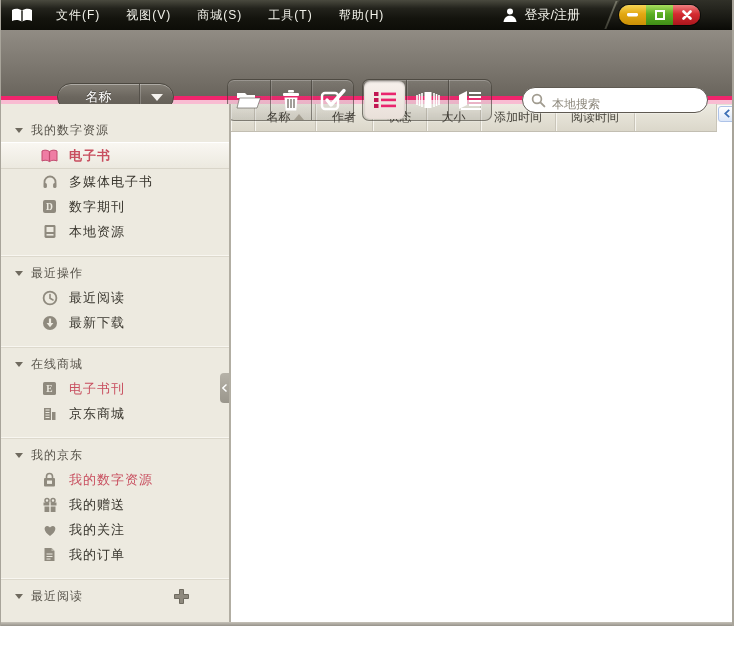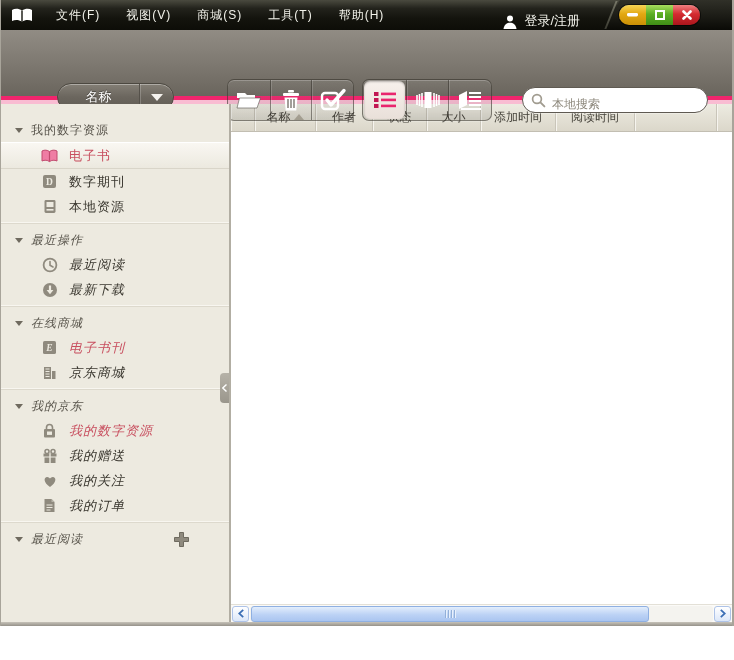--- a/index.html
+++ b/index.html
@@ -14,21 +14,21 @@
     background:linear-gradient(#4a4a3f 0%, #23231c 28%, #14140e 60%, #0d0d08 100%);
     display:flex; align-items:center; color:#f2f2ea; }
   .tb-dark { position:absolute; top:0; right:0; width:128px; height:30px;
     background:linear-gradient(#303028, #0a0a06);
     clip-path:polygon(16px 0, 100% 0, 100% 100%, 0 100%); }
   .tb-slash { position:absolute; top:1px; right:120px; width:2px; height:28px;
     background:linear-gradient(#777768,#3a3a30); transform:skewX(-22deg); }
   .logo { margin:0 12px 0 10px; display:flex; }
   .menu { display:flex; gap:4px; }
   .menu-item { padding:5px 11px; font-size:12px; letter-spacing:1px; cursor:default; }
-  .login { position:absolute; right:152px; top:0; height:30px; display:flex; align-items:flex-end; gap:6px; font-size:13px; }
+  .login { position:absolute; right:152px; top:0; height:30px; display:flex; align-items:center; gap:6px; font-size:13px; }
   .win-controls { position:absolute; right:32px; top:5px; height:20px; display:flex;
      border-radius:10px; overflow:hidden; box-shadow:0 0 0 1px rgba(0,0,0,.55), inset 0 1px 0 rgba(255,255,255,.5); }
   .win-btn { width:27px; height:20px; display:flex; align-items:center; justify-content:center; cursor:pointer; }
   .win-btn.min  { background:linear-gradient(#f6d455,#e3a812 45%,#c98f06); }
   .win-btn.max  { background:linear-gradient(#a8dc5e,#5cae24 45%,#3f8d16); }
   .win-btn.close{ background:linear-gradient(#ef8080,#d42b30 45%,#ab161c); }
 
   
   .toolbar { height:66px; flex:0 0 66px; position:relative;
     background:linear-gradient(#918c84, #7c776f 55%, #6b665e 100%);
@@ -64,39 +64,39 @@
   .search input::placeholder { color:#8d8densities; color:#8d887c; opacity:1; }
 
   
   .accent { height:8px; flex:0 0 8px; background:linear-gradient(#f1256d 0 55%, #f9bcd2 55% 100%); }
 
   
   .body { flex:1; display:flex; min-height:0; }
 
   .sidebar { width:230px; flex:0 0 230px; background:#edeae0; border-right:2px solid #b2aea3;
     position:relative; padding-top:10px; overflow:hidden; }
-  .section { padding:4px 0 4px; }
-  .section + .section { border-top:1px solid #ddd9cd; box-shadow:0 -1px 0 #f8f6f0;font-style:italic; }
+  .section { padding:4px 0 12px; }
+  .section + .section { border-top:1px solid #ddd9cd; box-shadow:0 -1px 0 #f8f6f0; }
   .sec-head { height:24px; display:flex; align-items:center; padding-left:14px; gap:8px; cursor:pointer; }
   .sec-tri { width:0; height:0; border-left:4px solid transparent; border-right:4px solid transparent; border-top:5px solid #6f6a5f; }
   .sec-title { font-size:12px; color:#57534a; letter-spacing:1px; }
   .item { height:25px; display:flex; align-items:center; padding-left:40px; gap:11px; cursor:pointer; color:#8f8a7e; }
   .item .label { font-size:13px; color:#393membra; color:#39362e; letter-spacing:1px; }
   .item.red .label { color:#c84f5f; }
   .item.selected { background:linear-gradient(#f9f7f2,#ece9df);
     border-top:1px solid #fff; border-bottom:1px solid #d9d5c9; height:27px; }
-  .item.selected .label { color:#c84f5f; }
+  .item.selected .label { color:#c84f5f;font-weight:bold; }
   .icon16 { width:17px; height:17px; display:flex; align-items:center; justify-content:center; }
   .sec-head.custom { justify-content:flex-start; position:relative; }
   .plus-btn { position:absolute; left:172px; top:4px; cursor:pointer; display:flex; }
   .collapse-handle { position:absolute; right:0; top:269px; width:9px; height:30px;
     background:linear-gradient(#b6b2a8,#9a968c); border-radius:4px 0 0 4px; cursor:pointer;
     display:flex; align-items:center; justify-content:center; color:#f5f3ec; font-size:8px; }
 
-  .content { flex:1; display:flex; flex-direction:column; background:#fff; min-width:0; }
+  .content { flex:1; display:flex; flex-direction:row; background:#fff; min-width:0; }
   .thead { height:28px; flex:0 0 28px; display:flex;
     background:linear-gradient(#edebe1,#dbd7ca); border-bottom:1px solid #c2beb2; font-size:12px; color:#45423a; }
   .th { display:flex; align-items:center; justify-content:center; gap:3px;
     border-right:1px solid #c9c5b9; box-shadow:inset 1px 0 0 #f6f4ee; cursor:pointer; }
   .th.c0 { width:24px; } .th.c1 { width:61px; } .th.c2 { width:57px; } .th.c3 { width:54px; }
   .th.c4 { width:54px; } .th.c5 { width:75px; } .th.c6 { width:79px; } .th.c7 { width:82px; }
   .th.rest { flex:1; border-right:none; cursor:default; }
   .sort-asc { width:0; height:0; border-left:5px solid transparent; border-right:5px solid transparent;
     border-bottom:6px solid #b5afa0; margin-top:-2px; }
   .list-area { flex:1; background:#fff; }
@@ -249,20 +249,30 @@
           <span class="icon16">
             <svg width="17" height="14" viewBox="0 0 17 14">
                 <path d="M1 2 C3.5 .6 6.5 1 8.5 2.6 C10.5 1 13.5 .6 16 2 V12 C13.5 10.8 10.5 11 8.5 12.6 C6.5 11 3.5 10.8 1 12 Z" fill="#ef7da4" stroke="#c14a6e" stroke-width="1"></path>
                 <path d="M8.5 2.6 V12.6" stroke="#c14a6e" stroke-width="1.2"></path>
               </svg>
           </span>
           <span class="label">电子书</span>
         </div>
         <div class="item">
           <span class="icon16">
+            <svg width="16" height="15" viewBox="0 0 16 15">
+                <path d="M2.5 10 V8 a5.5 5.5 0 0 1 11 0 v2" fill="none" stroke="#8f8a7e" stroke-width="1.8"></path>
+                <rect x="1.5" y="9" width="3.4" height="5" rx="1.6" fill="#8f8a7e"></rect>
+                <rect x="11.1" y="9" width="3.4" height="5" rx="1.6" fill="#8f8a7e"></rect>
+              </svg>
+          </span>
+          <span class="label">多媒体电子书</span>
+        </div>
+        <div class="item">
+          <span class="icon16">
             <svg width="15" height="15" viewBox="0 0 15 15">
                 <rect x="1" y="1" width="13" height="13" rx="2" fill="#8f8a7e"></rect>
                 <text x="7.5" y="11" text-anchor="middle" font-size="9.5" font-family="Liberation Serif,serif" fill="#edeae0" font-weight="bold">D</text>
               </svg>
           </span>
           <span class="label">数字期刊</span>
         </div>
         <div class="item">
           <span class="icon16">
             <svg width="14" height="15" viewBox="0 0 14 15">

